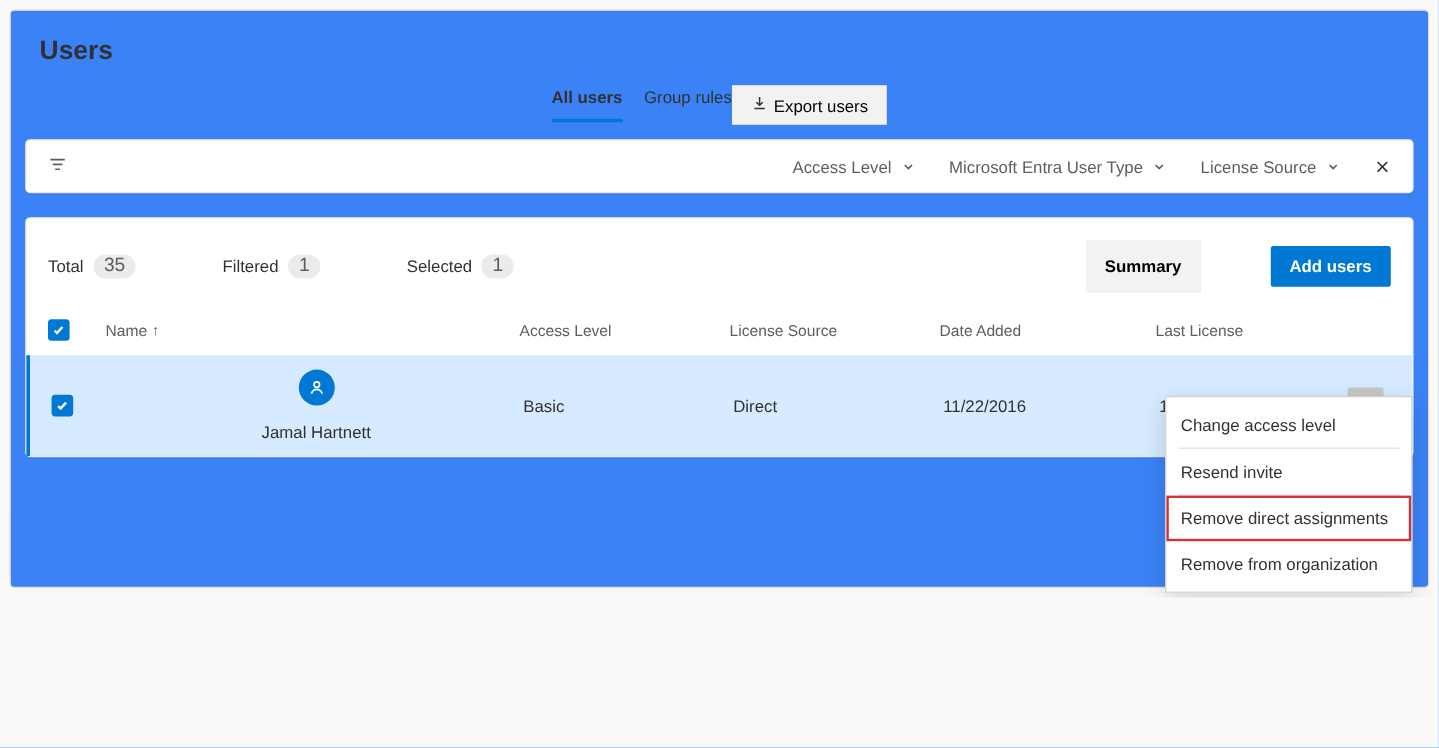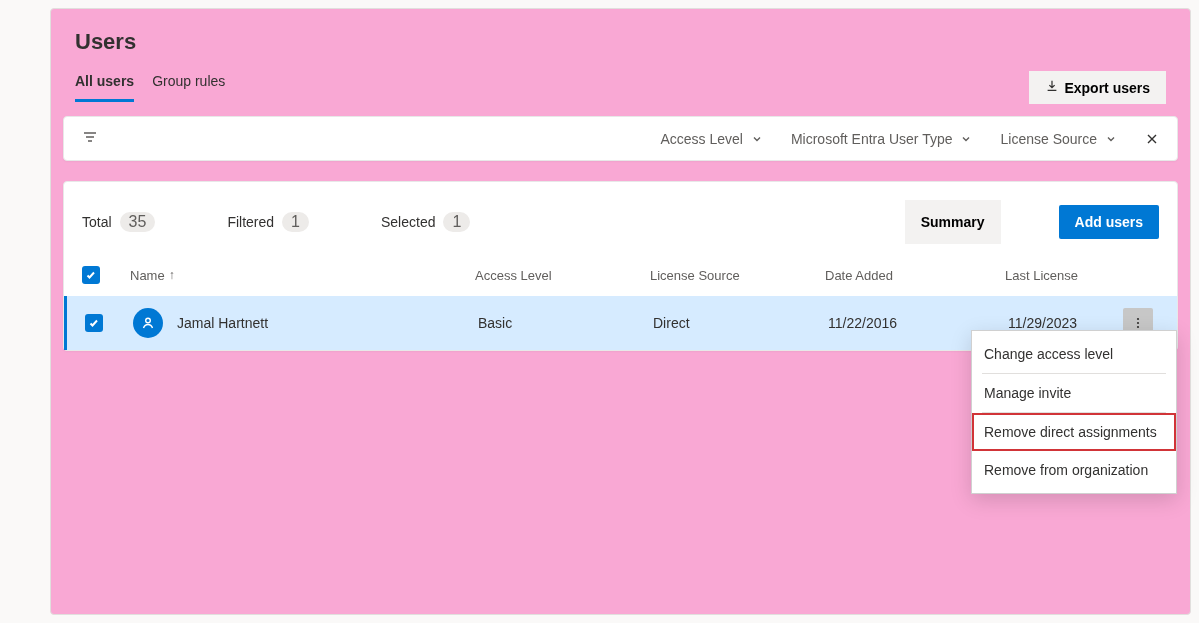--- a/index.html
+++ b/index.html
@@ -1,23 +1,23 @@
 <!DOCTYPE html>
 <html><head>
   <meta charset="utf-8">
   <style>
     * { box-sizing: border-box; margin: 0; padding: 0; font-family: "Segoe UI", -apple-system, sans-serif; }
     body { background: #faf9f8; padding: 8px; color: #323130; font-size: 14px; }
-    .app-frame { background: #f9a8d4; border: 1px solid #e1dfdd; border-radius: 4px; padding: 20px 12px 12px; height: 607px; margin-left: 42px; }
+    .app-frame { background: #3b82f6; border: 1px solid #e1dfdd; border-radius: 4px; padding: 20px 12px 12px; height: 482px; }
     .page-title { font-size: 22px; font-weight: 600; margin-left: 12px; margin-bottom: 16px; }
-    .tab-row { display: flex; align-items: center; justify-content: space-between; margin-left: 12px; margin-right: 12px; }
+    .tab-row { display: flex; align-items: center; justify-content: center; margin-left: 12px; margin-right: 12px; }
     .tabs { display: flex; gap: 18px; }
     .tab { font-size: 14px; padding-bottom: 10px; cursor: pointer; color: #323130; }
     .tab.active { font-weight: 600; border-bottom: 3px solid #0078d4; }
-    .export-btn { display: flex; align-items: center; gap: 5px; background: #f3f2f1; border: none; padding: 8px 16px; font-size: 14px; font-weight: 700; cursor: pointer; }
+    .export-btn { display: flex; align-items: center; gap: 5px; background: #f3f2f1; border: none; padding: 8px 16px; font-size: 14px; font-weight: 400; cursor: pointer; }
     .export-btn svg { width: 14px; height: 14px; }
 
     .filter-bar { background: #fff; border: 1px solid #e8e8e8; border-radius: 4px; margin-top: 12px; padding: 12px 18px; display: flex; align-items: center; box-shadow: 0 1px 2px rgba(0,0,0,0.04); }
     .filter-icon { color: #605e5c; }
     .filter-spacer { flex: 1; }
     .filter-drop { display: flex; align-items: center; gap: 8px; color: #605e5c; font-size: 14px; margin-left: 28px; cursor: pointer; }
     .filter-close { margin-left: 28px; color: #323130; cursor: pointer; font-size: 16px; display: flex; }
 
     .table-card { background: #fff; border: 1px solid #e8e8e8; border-radius: 4px; margin-top: 20px; box-shadow: 0 1px 2px rgba(0,0,0,0.04); position: relative; }
     .stats-row { display: flex; align-items: center; padding: 18px 18px 14px; gap: 48px; }
@@ -33,21 +33,21 @@
     .col-access { width: 175px; }
     .col-license { width: 175px; }
     .col-added { width: 180px; }
     .col-last { flex: 1; }
     .col-more { width: 36px; }
 
     .check { width: 18px; height: 18px; background: #0078d4; border-radius: 3px; display: flex; align-items: center; justify-content: center; cursor: pointer; }
     .check svg { stroke: #fff; }
 
     .data-row { display: flex; align-items: center; padding: 12px 18px; background: #d6ebff; border-left: 3px solid #0078d4; font-size: 14px; color: #323130; }
-    .data-row .col-name { display: flex; align-items: center; gap: 14px; }
+    .data-row .col-name { display: flex; align-items: center; gap: 14px; flex-direction: column; }
     .avatar { width: 30px; height: 30px; border-radius: 50%; background: #0078d4; display: flex; align-items: center; justify-content: center; color: #fff; }
     .more-btn { width: 30px; height: 30px; background: #c7c7c7; display: flex; align-items: center; justify-content: center; cursor: pointer; border-radius: 2px; }
 
     .context-menu { position: absolute; right: 0; top: 148px; width: 206px; background: #fff; border: 1px solid #d0d0d0; box-shadow: 0 6px 20px rgba(0,0,0,0.15); padding: 4px 0; }
     .menu-item { padding: 11px 12px; font-size: 14px; cursor: pointer; color: #323130; }
     .menu-divider { border-top: 1px solid #e1dfdd; margin: 0 10px; }
     .menu-highlight { outline: 2px solid #d13438; outline-offset: -2px; }
 
     .chev { display: inline-flex; }
     .sort-arrow { font-size: 12px; }
@@ -178,20 +178,20 @@
               <circle cx="7" cy="7" r="1.1"></circle>
               <circle cx="7" cy="11" r="1.1"></circle>
             </svg>
         </div>
       </div>
     </div>
 
     <div class="context-menu">
       <div class="menu-item">Change access level</div>
       <div class="menu-divider"></div>
-      <div class="menu-item">Manage invite</div>
+      <div class="menu-item">Resend invite</div>
       <div class="menu-divider"></div>
       <div class="menu-item menu-highlight">Remove direct assignments</div>
       <div class="menu-item">Remove from organization</div>
     </div>
 
   </div>
 </div>
 
 </body></html>

